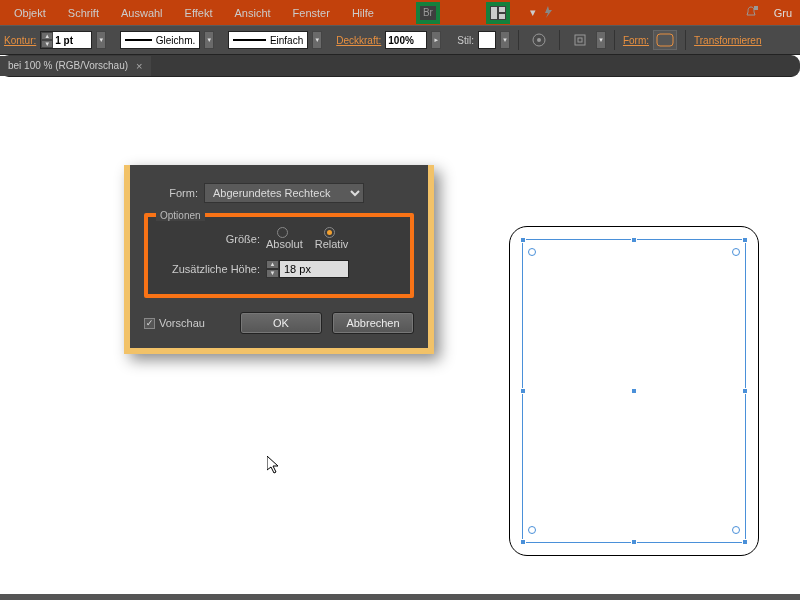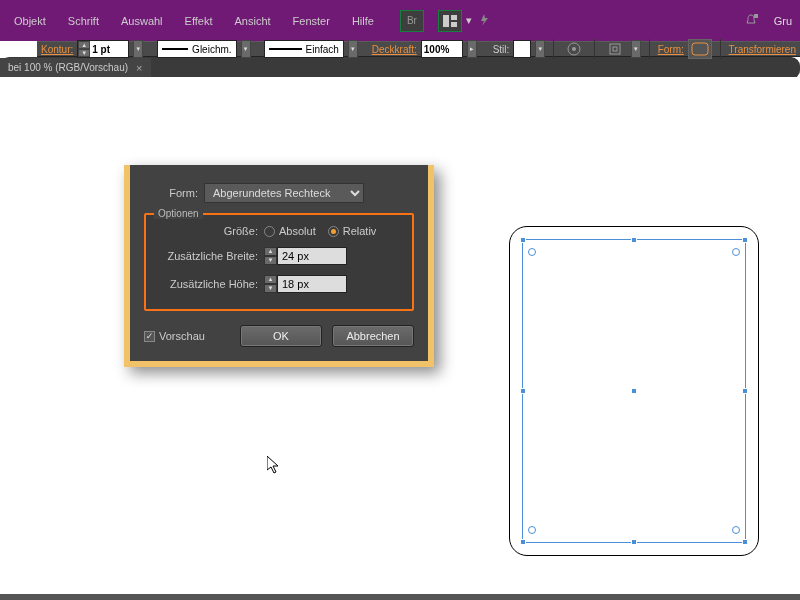--- a/index.html
+++ b/index.html
@@ -1,25 +1,25 @@
 <!DOCTYPE html>
 <html><head>
 <meta charset="utf-8">
 <style>
 * { box-sizing: border-box; margin: 0; padding: 0; font-family: Tahoma, Arial, sans-serif; }
 body { background: #fff; width: 800px; height: 600px; overflow: hidden; position: relative; }
 
-.menubar { background: #701a75; height: 41px; display: flex; align-items: center; padding: 0 4px; color: #ccc; font-size: 11px; gap: 2px; }
+.menubar { background: #c2410c; height: 25px; display: flex; align-items: center; padding: 0 4px; color: #ccc; font-size: 11px; gap: 2px; }
 .menubar .menu { padding: 4px 10px; }
 .menubar .spacer { flex: 1; }
-.menubar .iconbox { width: 24px; height: 22px; background: #3e3e3e; border: 1px solid #15803d; margin: 0 2px; display: flex; align-items: center; justify-content: center; color: #999; font-size: 10px; }
+.menubar .iconbox { width: 24px; height: 22px; background: #3e3e3e; border: 4px solid #15803d; margin: 0 18px; display: flex; align-items: center; justify-content: center; color: #999; font-size: 10px; }
 .menubar .notif { color: #999; margin: 0 10px; }
 .menubar .gru { color: #ddd; padding: 0 4px; }
 
-.optionsbar { background: #4a4a4a; border-top: 1px solid #5a5a5a; border-bottom: 1px solid #222; height: 16px; display: flex; align-items: center; padding: 0 4px; font-size: 10px; color: #ccc; gap: 4px; margin-left: 37px; }
+.optionsbar { background: #4a4a4a; border-top: 1px solid #5a5a5a; border-bottom: 1px solid #222; height: 30px; display: flex; align-items: center; padding: 0 4px; font-size: 10px; color: #ccc; gap: 4px; }
 .optionsbar .lbl-orange { color: #e89040; text-decoration: underline; }
 .optionsbar .stepper { display: flex; align-items: center; background: #fff; border: 1px solid #222; height: 18px; }
 .optionsbar .stepper .arrows { width: 12px; background: #6a6a6a; display: flex; flex-direction: column; }
 .optionsbar .stepper .arrows div { height: 8px; font-size: 6px; line-height: 7px; text-align: center; border: 1px solid #444; color: #ddd; }
 .optionsbar .stepper input { border: none; width: 38px; font-size: 10px; padding: 1px 2px; font-weight: bold; }
 .optionsbar .dd { width: 10px; height: 18px; background: #6a6a6a; border: 1px solid #444; font-size: 7px; line-height: 16px; text-align: center; color: #ddd; }
 .optionsbar .stroke-style { display: flex; align-items: center; background: #fff; border: 1px solid #222; height: 18px; width: 80px; padding: 0 4px; font-size: 10px; color: #000; }
 .optionsbar .stroke-style .line { flex: 1; border-top: 2px solid #000; margin-right: 4px; }
 .optionsbar .swatch { width: 18px; height: 18px; background: #fff; border: 1px solid #222; }
 .optionsbar .sep { width: 1px; height: 20px; background: #333; margin: 0 4px; }
@@ -32,23 +32,23 @@
 
 .canvas-area { position: absolute; top: 77px; left: 0; right: 0; bottom: 0; background: #fff; }
 
 .dialog { position: absolute; top: 165px; left: 124px; width: 310px; background: #424242; box-shadow: 6px 6px 14px rgba(0,0,0,0.45); }
 .dialog .titlebar { background: #f2c268; height: 26px; text-align: center; line-height: 26px; font-size: 12px; color: #222; position: relative; }
 .dialog .frame { border: 6px solid #f2c268; border-top: none; padding: 0; }
 .dialog .body { background: #424242; padding: 18px 14px 14px; color: #ccc; font-size: 11px; }
 .dialog .row { display: flex; align-items: center; margin-bottom: 10px; }
 .dialog .row .rlbl { text-align: right; width: 108px; padding-right: 6px; font-size: 11px; }
 .dialog select { background: #5a5a5a; color: #ddd; border: 1px solid #333; font-size: 11px; height: 20px; width: 160px; padding: 0 4px; }
-.dialog .group { border: 2px solid #f97316; background: #3a3a3a; padding: 10px 10px 6px; margin: 8px 0; border-radius: 2px; position: relative; }
+.dialog .group { border: 4px solid #f97316; background: #3a3a3a; padding: 10px 10px 6px; margin: 8px 0; border-radius: 2px; position: relative; }
 .dialog .group .legend { position: absolute; top: -7px; left: 8px; background: #424242; padding: 0 4px; font-size: 10px; color: #bbb; }
-.dialog .radio { display: inline-flex; align-items: center; margin-right: 12px; font-size: 11px; }
+.dialog .radio { display: inline-flex; align-items: center; margin-right: 12px; font-size: 11px; flex-direction: column; }
 .dialog .radio .dot { width: 11px; height: 11px; border-radius: 50%; border: 1px solid #888; margin-right: 4px; display: flex; align-items: center; justify-content: center; }
 .dialog .radio.checked .dot::after { content: ""; width: 5px; height: 5px; background: #f2a030; border-radius: 50%; }
 .dialog .numfield { display: flex; align-items: center; }
 .dialog .numfield .arrows { width: 13px; display: flex; flex-direction: column; }
 .dialog .numfield .arrows div { height: 9px; background: #6a6a6a; border: 1px solid #333; font-size: 6px; line-height: 7px; text-align: center; color: #ddd; }
 .dialog .numfield input { width: 70px; height: 18px; background: #ddd; border: 1px solid #222; font-size: 11px; padding: 0 4px; }
 .dialog .cb { display: inline-flex; align-items: center; font-size: 11px; }
 .dialog .cb .box { width: 11px; height: 11px; border: 1px solid #888; background: #555; margin-right: 4px; font-size: 9px; line-height: 9px; text-align: center; color: #ddd; }
 .dialog .buttons { display: flex; align-items: center; margin-top: 14px; gap: 10px; }
 .dialog .btn { width: 82px; height: 22px; border: 1px solid #222; border-radius: 3px; background: linear-gradient(#6b6b6b,#565656); color: #eee; font-size: 11px; display: flex; align-items: center; justify-content: center; box-shadow: 0 0 0 1px #777 inset; }
@@ -186,30 +186,20 @@
       <div class="row">
         <div class="rlbl">Größe:</div>
         <label class="radio">
               <span class="dot"></span>
               <span>Absolut</span>
             </label>
         <label class="radio checked">
               <span class="dot"></span>
               <span>Relativ</span>
             </label>
-      </div>
-      <div class="row">
-        <div class="rlbl">Zusätzliche Breite:</div>
-        <div class="numfield">
-          <div class="arrows">
-                <div>▲</div>
-                <div>▼</div>
-              </div>
-          <input value="24 px" style="">
-        </div>
       </div>
       <div class="row">
         <div class="rlbl">Zusätzliche Höhe:</div>
         <div class="numfield">
           <div class="arrows">
                 <div>▲</div>
                 <div>▼</div>
               </div>
           <input value="18 px" style="">
         </div>

